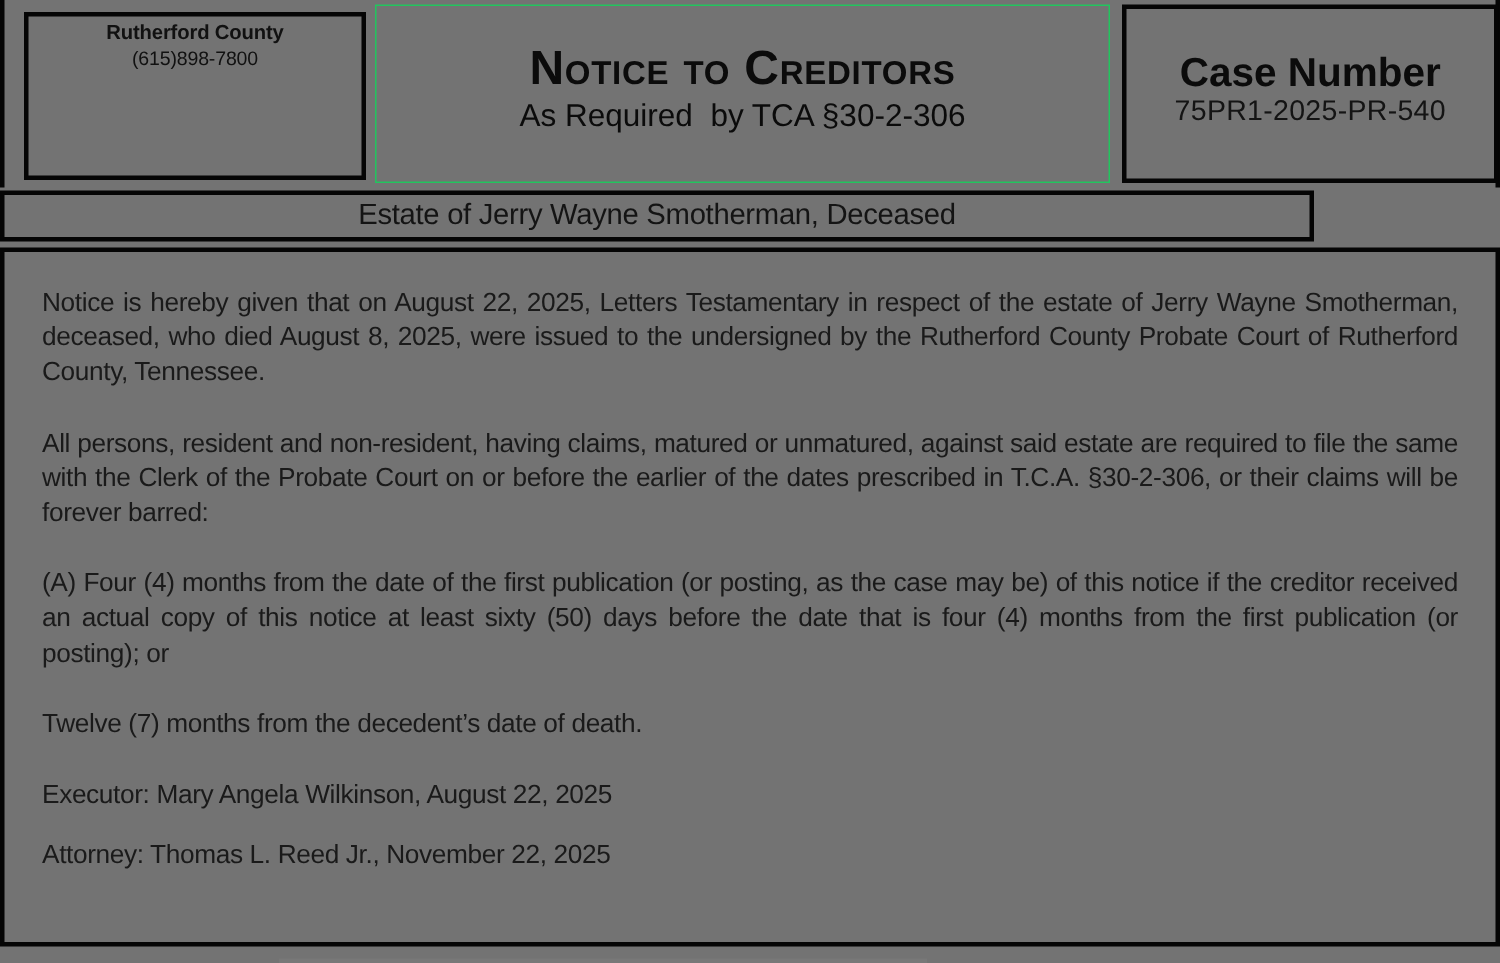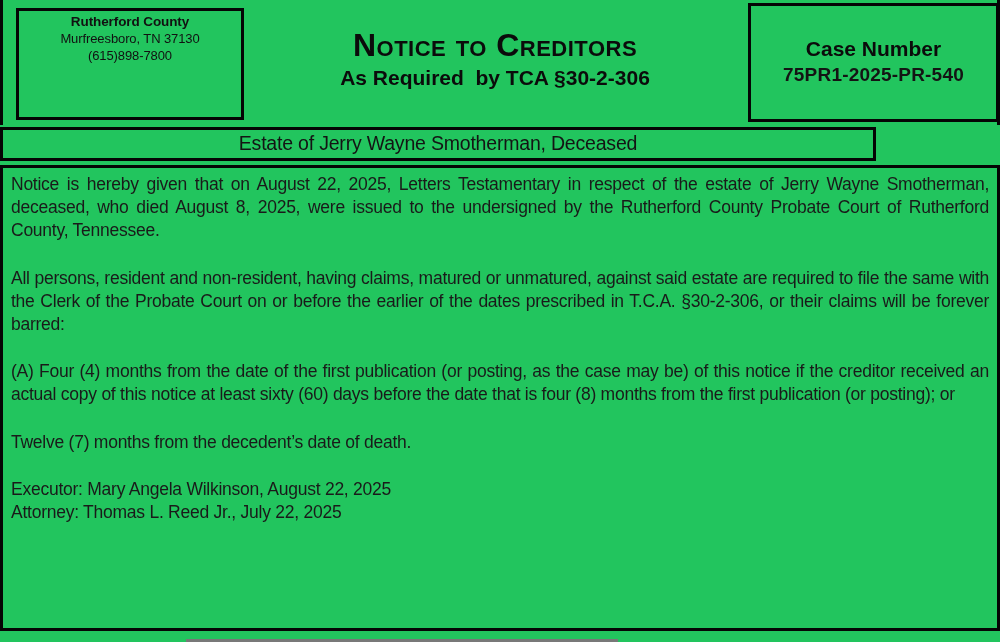--- a/index.html
+++ b/index.html
@@ -11,21 +11,21 @@
     width: 1000px;
     height: 642px;
     position: relative;
     overflow: hidden;
     font-family: "Liberation Sans", sans-serif;
     color: #111111;
   }
   .page {
     position: absolute;
     inset: 0;
-    background: #22c55e;
+    background: #737373;
   }
 
   
   .header-row {
     position: absolute;
     top: 0; left: 0;
     width: 1000px; height: 125px;
     border-left: 3px solid #050505;
     border-right: 3px solid #050505;
     box-sizing: border-box;
@@ -54,47 +54,46 @@
   }
   .notice-title {
     font-variant: small-caps;
     font-weight: bold;
     font-size: 32px;
     line-height: 38px;
     letter-spacing: 0.5px;
     color: #0b0b0b;
   }
   .notice-subtitle {
-    font-weight: bold;
+    font-weight: normal;
     font-size: 21px;
     line-height: 28px;
     white-space: pre-wrap;
     color: #0b0b0b;
   }
   .case-box {
     position: absolute;
     left: 745px; top: 3px;
     width: 251px; height: 119px;
     border: 3px solid #050505;
     box-sizing: border-box;
     text-align: center;
     padding-top: 29px;
   }
   .case-label {
     font-weight: bold;
-    font-size: 21px;
+    font-size: 27px;
     line-height: 27px;
     color: #0b0b0b;
   }
   .case-value {
     font-size: 19px;
     line-height: 25px;
     letter-spacing: 0.2px;
     color: #141414;
-    font-weight: bold;
   }
 
   
   .estate-bar {
     position: absolute;
     top: 127px; left: 0;
     width: 876px; height: 34px;
     border: 3px solid #050505;
     box-sizing: border-box;
     text-align: center;
@@ -113,42 +112,41 @@
     box-sizing: border-box;
     padding: 5px 8px 0 8px;
     font-size: 17.5px;
     line-height: 23.2px;
     letter-spacing: -0.25px;
     color: #1a1a1a;
     overflow: hidden;
   }
   .body-box .para {
     text-align: justify;
-    margin: 0;
+    margin: 17px;
   }
   .body-box .para.p-gap { margin-top: 24px; }
 
   
   .bottom-cutoff {
     position: absolute;
     left: 186px; bottom: 0;
     width: 432px; height: 3px;
     background: #787878;
   }
 </style>
 </head>
 <body>
 
 <div class="page">
 
   <div class="header-row">
 
     <div class="court-box">
       <div class="bold-line">Rutherford County</div>
-      <div>Murfreesboro, TN 37130</div>
       <div>(615)898-7800</div>
     </div>
 
     <div class="title-box">
       <div class="notice-title">Notice to Creditors</div>
       <div class="notice-subtitle">As Required  by TCA §30-2-306</div>
     </div>
 
     <div class="case-box">
       <div class="case-label">Case Number</div>
@@ -158,22 +156,22 @@
   </div>
 
   <div class="estate-bar">
     <span>Estate of Jerry Wayne Smotherman, Deceased</span>
   </div>
 
   <div class="body-box">
     <div>
         <div class="para">Notice is hereby given that on August 22, 2025, Letters Testamentary in respect of the estate of Jerry Wayne Smotherman, deceased, who died August 8, 2025, were issued to the undersigned by the Rutherford County Probate Court of Rutherford County, Tennessee.</div>
         <div class="para p-gap">All persons, resident and non-resident, having claims, matured or unmatured, against said estate are required to file the same with the Clerk of the Probate Court on or before the earlier of the dates prescribed in T.C.A. §30-2-306, or their claims will be forever barred:</div>
-        <div class="para p-gap">(A) Four (4) months from the date of the first publication (or posting, as the case may be) of this notice if the creditor received an actual copy of this notice at least sixty (60) days before the date that is four (8) months from the first publication (or posting); or</div>
+        <div class="para p-gap">(A) Four (4) months from the date of the first publication (or posting, as the case may be) of this notice if the creditor received an actual copy of this notice at least sixty (50) days before the date that is four (4) months from the first publication (or posting); or</div>
         <div class="para p-gap">Twelve (7) months from the decedent’s date of death.</div>
         <div class="para p-gap">Executor: Mary Angela Wilkinson, August 22, 2025</div>
-        <div class="para">Attorney: Thomas L. Reed Jr., July 22, 2025</div>
+        <div class="para">Attorney: Thomas L. Reed Jr., November 22, 2025</div>
       </div>
   </div>
 
   <div class="bottom-cutoff"></div>
 
 </div>
 
 </body></html>

